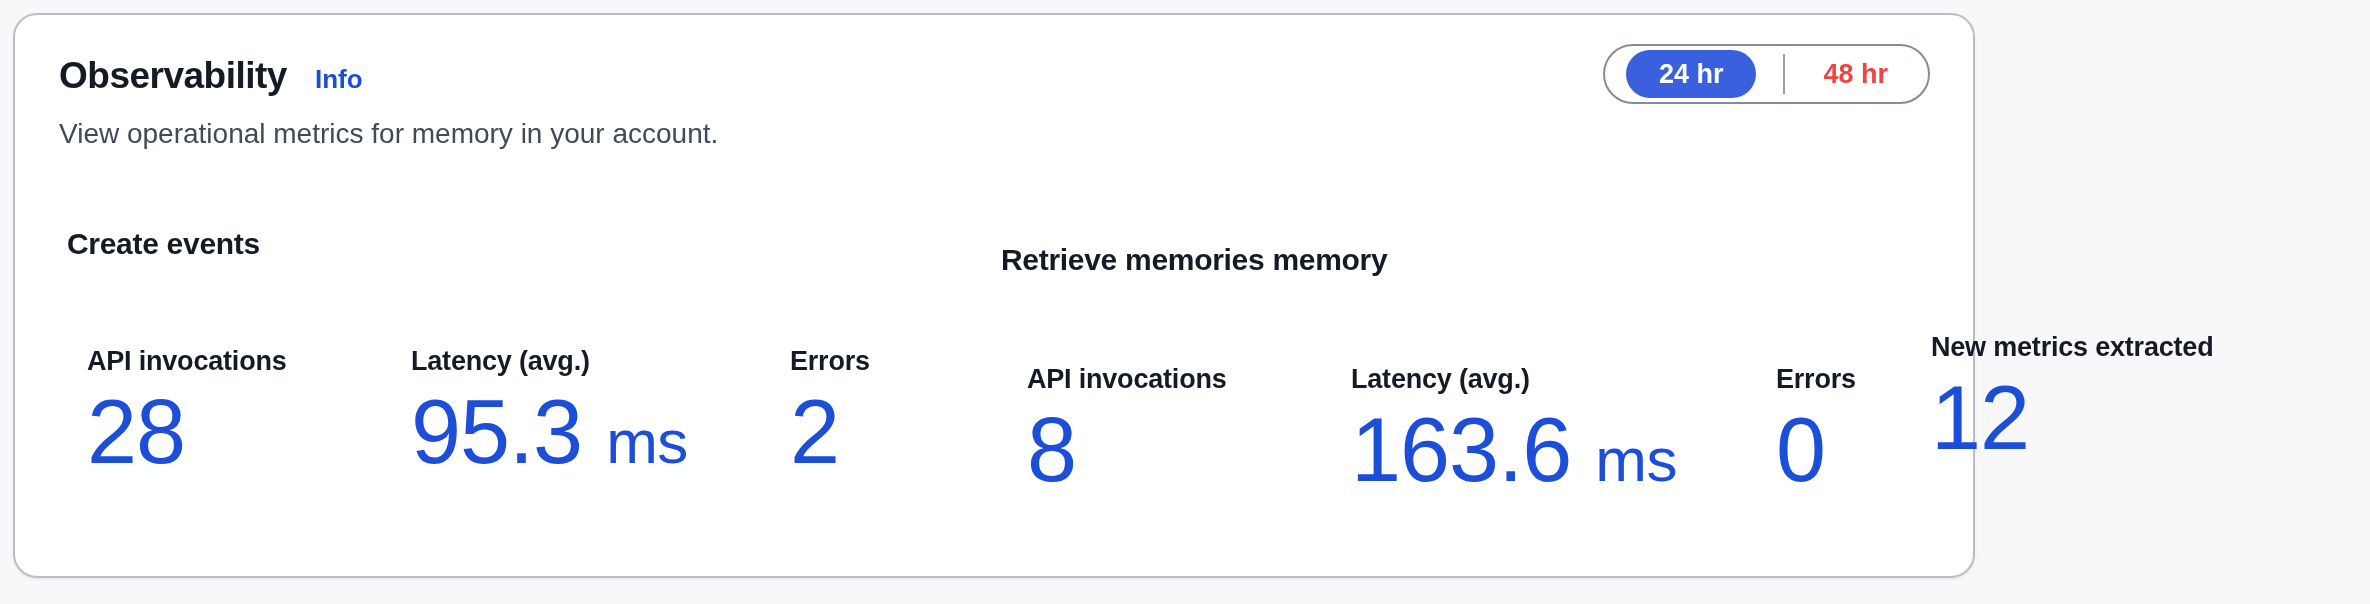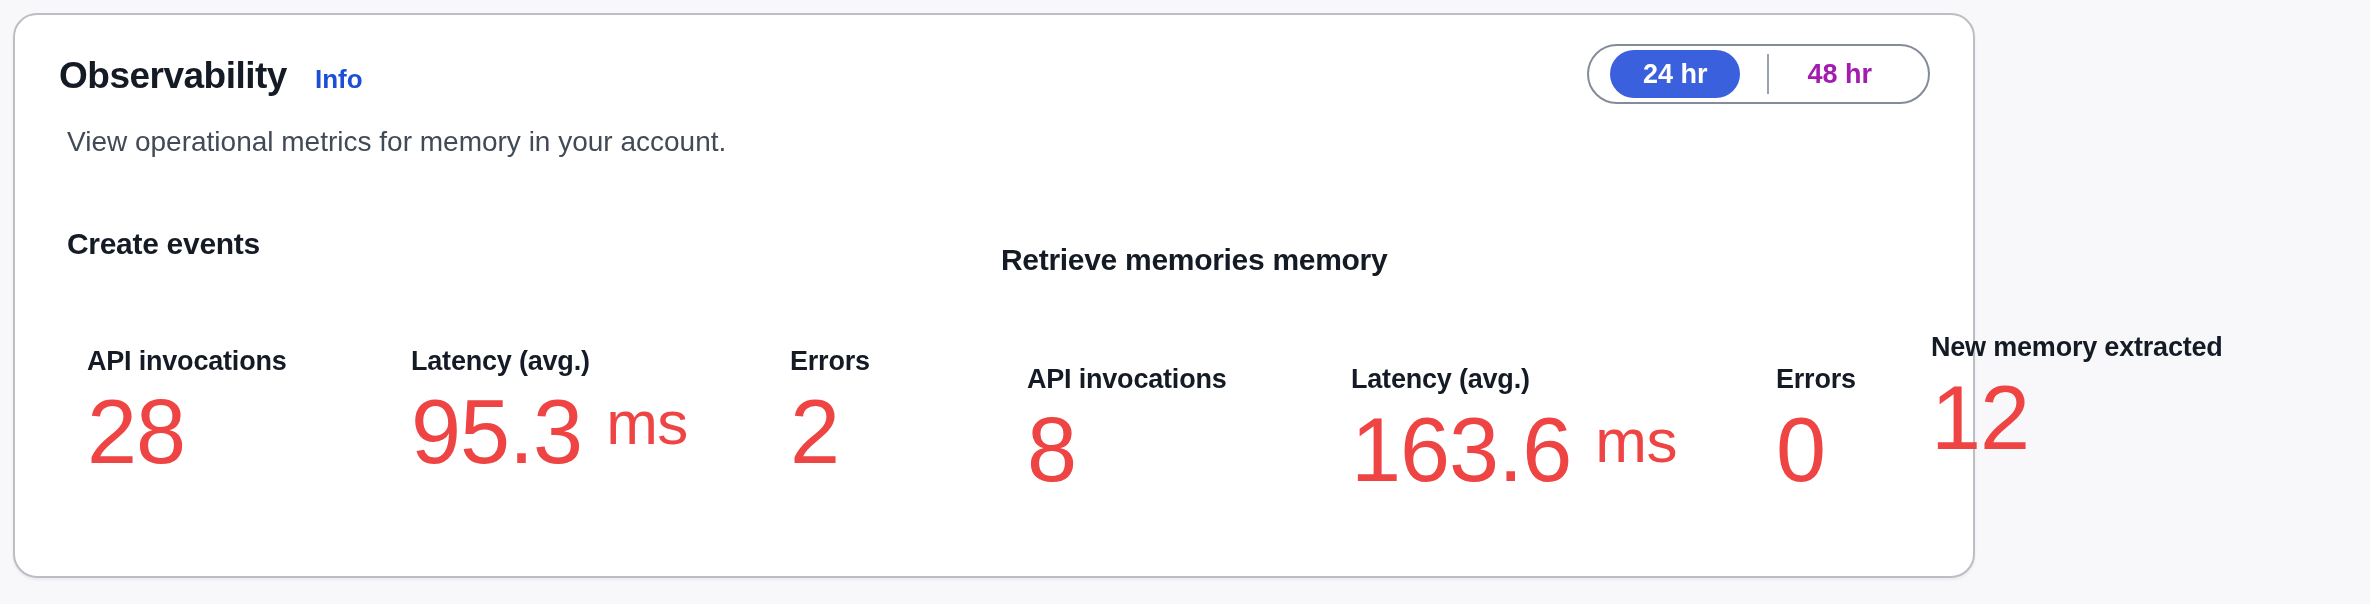--- a/index.html
+++ b/index.html
@@ -29,21 +29,21 @@
   }
   .title {
     margin: 0; font-size: 37px; font-weight: 700;
     letter-spacing: -0.5px; color: #141b25; line-height: 1.15;
   }
   .info {
     font-size: 26px; font-weight: 700; color: #1d4ed8;
     text-decoration: none; cursor: pointer; line-height: 1.15;
   }
   .subtitle {
-    position: absolute; left: 44px; top: 102px; margin: 8px;
+    position: absolute; left: 44px; top: 102px; margin: 0;
     font-size: 28px; font-weight: 400; color: #414a57; line-height: 1.2;
   }
 
   
   .toggle {
     position: absolute; top: 29px; right: 43px; height: 60px;
     background: #ffffff;
     border: 2px solid #858c99;
     border-radius: 32px;
     display: flex; align-items: center;
@@ -58,44 +58,44 @@
   .seg-active {
     margin: 21px; height: 48px; padding: 0 33px;
     background: #3b60dd; color: #ffffff;
     border-radius: 26px;
   }
   .seg-divider {
     width: 2px; height: 40px; background: #9aa1ab;
     margin-left: 6px; flex: none;
   }
   .seg-inactive {
-    height: 100%; padding: 0 56px 0 38px;
-    color: #a21caf;
+    height: 100%; padding: 0 40px 0 38px;
+    color: #ef4444;
   }
 
   
   .sec-h {
     position: absolute; margin: 8px;
     font-size: 30px; font-weight: 700; color: #141b25;
     letter-spacing: -0.3px; line-height: 1.2; white-space: nowrap;
   }
   .s1h { left: 44px;   top: 203px; }
   .s2h { left: 978px;  top: 219px; }
   .s3h { left: 1916px; top: 219px; }
 
   
   .metric { position: absolute; white-space: nowrap; }
   .metric-label {
     font-size: 27px; font-weight: 700; color: #141b25;
     line-height: 1.2; letter-spacing: -0.2px;
   }
   .metric-value {
     margin-top: 10px;
-    display: flex; align-items: flex-start;
-    color: #ef4444;
+    display: flex; align-items: flex-end;
+    color: #1d4ed8;
   }
   .metric-value .num {
     font-size: 90px; font-weight: 200; line-height: 1;
     letter-spacing: -1px;
   }
   .metric-value .unit {
     font-size: 62px; font-weight: 300; margin-left: 24px;
     letter-spacing: -0.5px;
   }
 
@@ -163,20 +163,20 @@
       </div>
     </div>
     <div class="metric m-s2c">
       <div class="metric-label">Errors</div>
       <div class="metric-value">
         <span class="num">0</span>
       </div>
     </div>
 
     <div class="metric m-s3a">
-      <div class="metric-label">New memory extracted</div>
+      <div class="metric-label">New metrics extracted</div>
       <div class="metric-value">
         <span class="num">12</span>
       </div>
     </div>
 
   </section>
 </div>
 
 </body></html>

